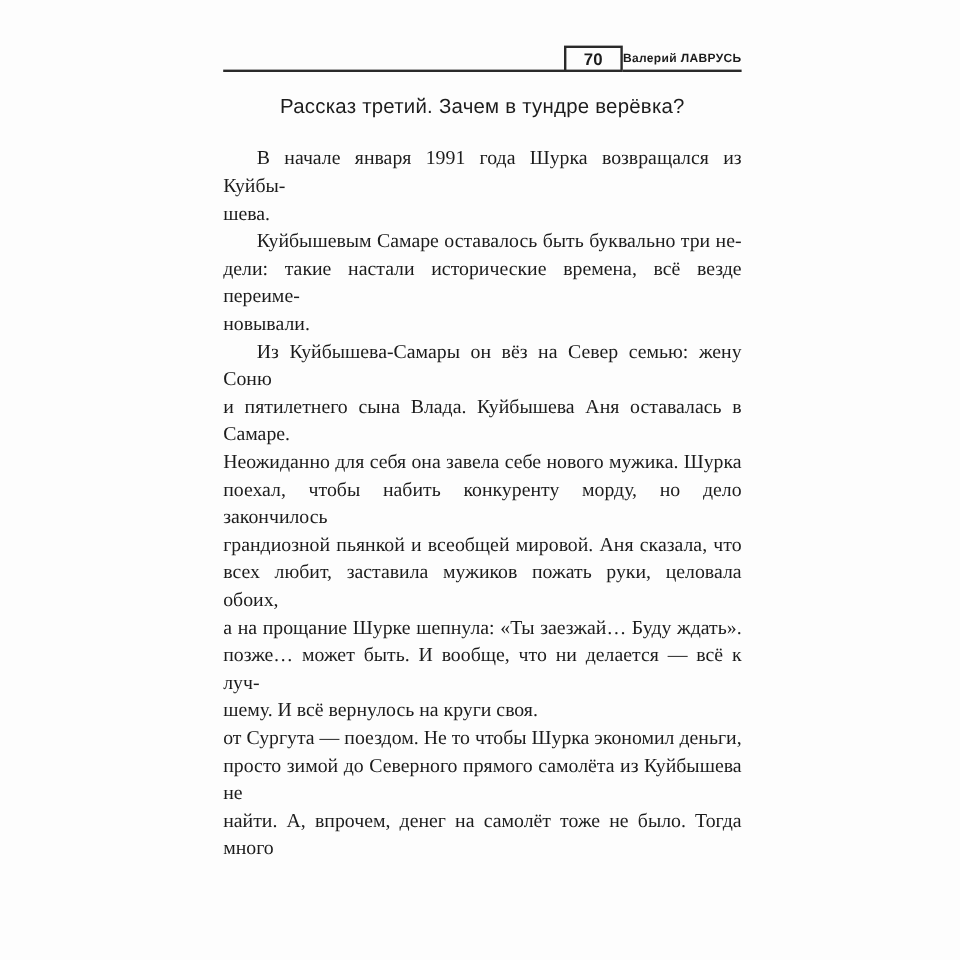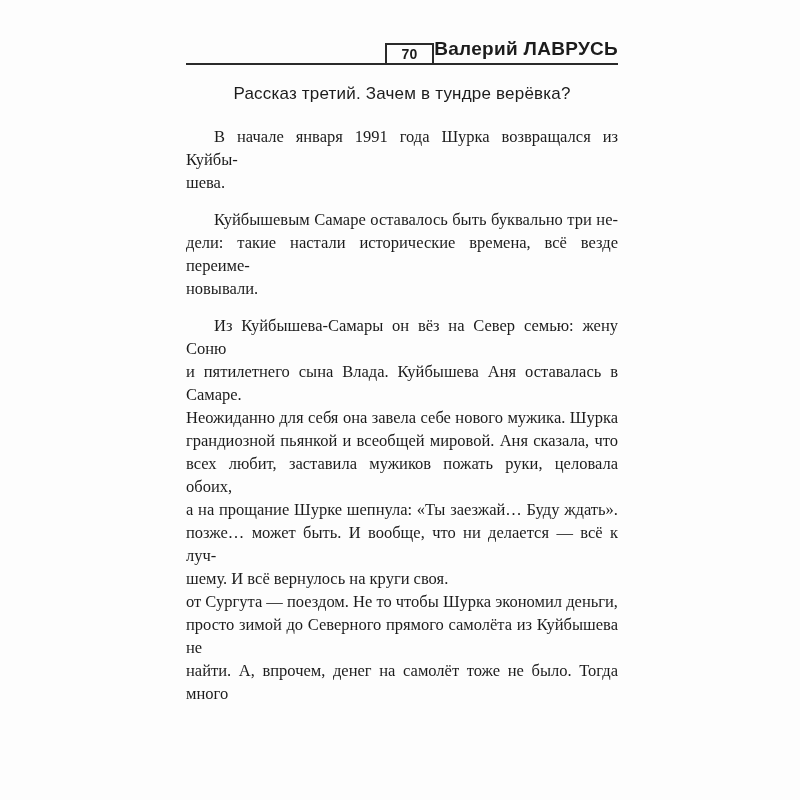--- a/index.html
+++ b/index.html
@@ -27,21 +27,21 @@
     display:inline-block;
     border:2px solid #2a2a2a;
     background:#fdfdfd;
     font-weight:bold;
     font-size:14px;
     line-height:16px;
     padding:1px 15px 1px 15px;
     margin-bottom:-2px;
   }
   .author {
-    font-size:19px;
+    font-size:10px;
     font-weight:bold;
     letter-spacing:0.3px;
     padding-bottom:3px;
   }
   .title {
     margin:19px 0 0 0;
     text-align:center;
     font-family:"Liberation Sans", sans-serif;
     font-size:17px;
     font-weight:normal;
@@ -50,21 +50,21 @@
   .body {
     margin-top:21px;
     font-size:16.5px;
     line-height:23px;
   }
   .line {
     text-align:justify;
     text-align-last:justify;
     white-space:normal;
   }
-  .line.first { text-indent:28px;margin-top:14px; }
+  .line.first { text-indent:28px; }
   .line.last  { text-align-last:left; }
 </style>
 </head>
 <body>
 
 <div class="page">
   <div class="content">
 
     <div class="header">
       <span class="pagenum-box">70</span>
@@ -75,20 +75,21 @@
 
     <div class="body" id="body-text">
         <div class="line first">В начале января 1991 года Шурка возвращался из Куйбы-</div>
         <div class="line last">шева.</div>
         <div class="line first">Куйбышевым Самаре оставалось быть буквально три не-</div>
         <div class="line">дели: такие настали исторические времена, всё везде переиме-</div>
         <div class="line last">новывали.</div>
         <div class="line first">Из Куйбышева-Самары он вёз на Север семью: жену Соню</div>
         <div class="line">и пятилетнего сына Влада. Куйбышева Аня оставалась в Самаре.</div>
         <div class="line">Неожиданно для себя она завела себе нового мужика. Шурка</div>
+        <div class="line">поехал, чтобы набить конкуренту морду, но дело закончилось</div>
         <div class="line">грандиозной пьянкой и всеобщей мировой. Аня сказала, что</div>
         <div class="line">всех любит, заставила мужиков пожать руки, целовала обоих,</div>
         <div class="line">а на прощание Шурке шепнула: «Ты заезжай… Буду ждать».</div>
         <div class="line">позже… может быть. И вообще, что ни делается — всё к луч-</div>
         <div class="line last">шему. И всё вернулось на круги своя.</div>
         <div class="line">от Сургута — поездом. Не то чтобы Шурка экономил деньги,</div>
         <div class="line">просто зимой до Северного прямого самолёта из Куйбышева не</div>
         <div class="line">найти. А, впрочем, денег на самолёт тоже не было. Тогда много</div>
       </div>
 

